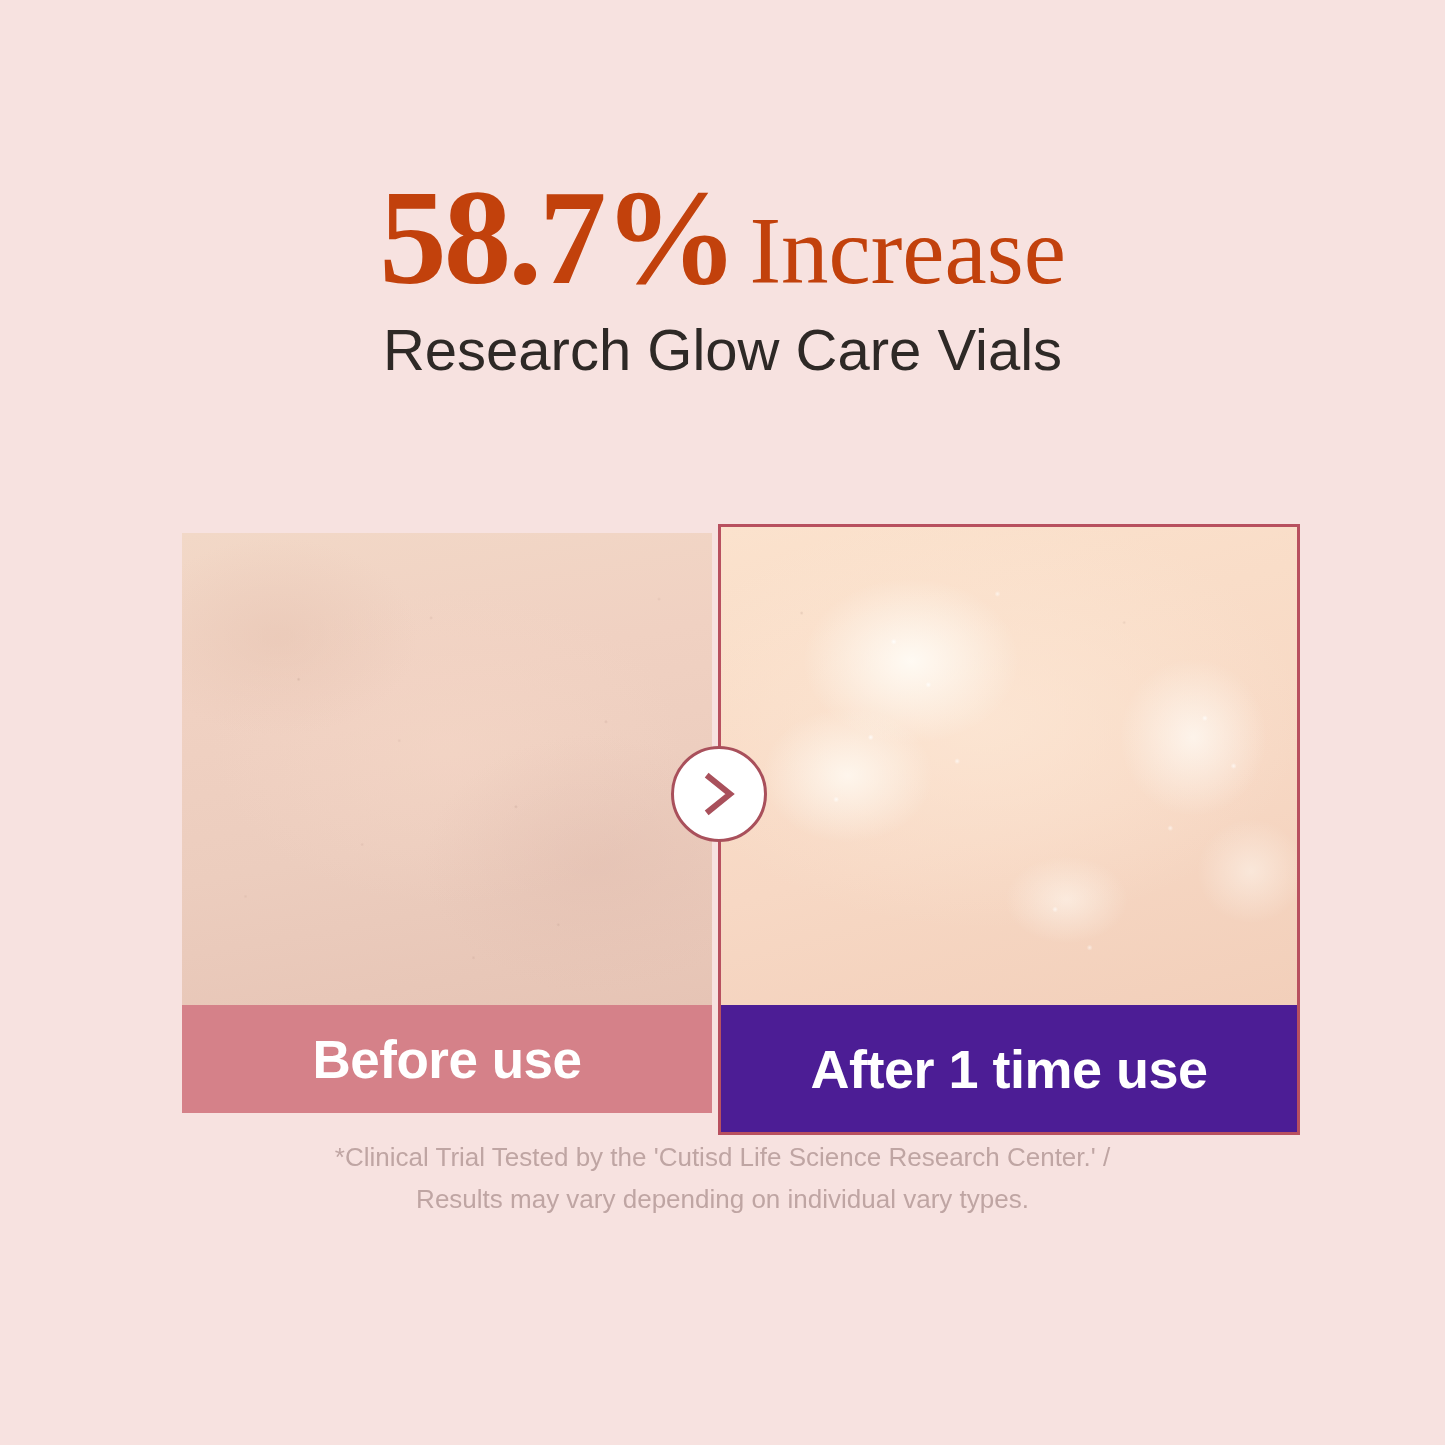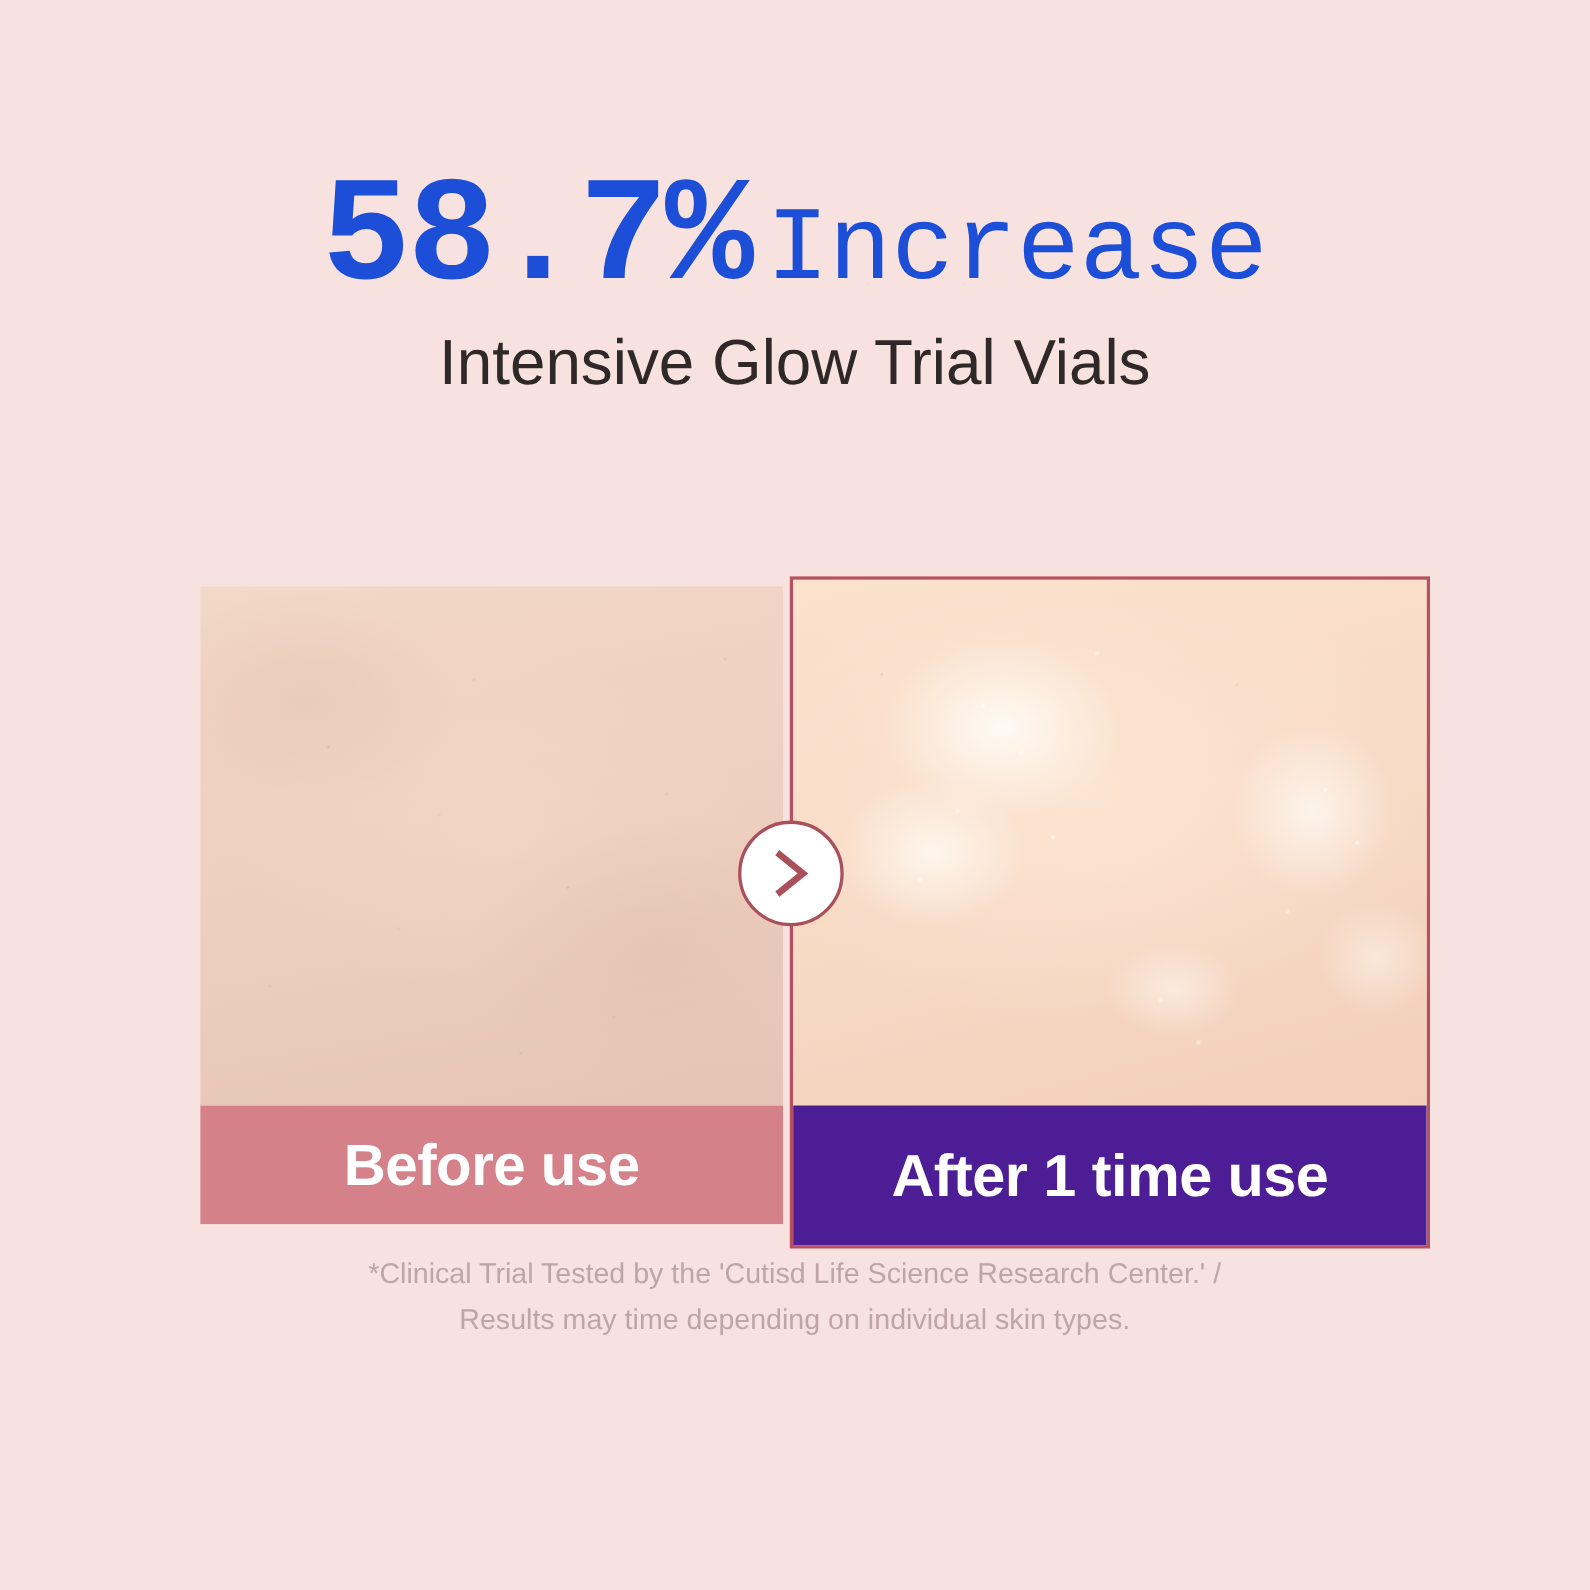--- a/index.html
+++ b/index.html
@@ -24,25 +24,26 @@
   
   .headline-block {
     position: absolute;
     top: 150px;
     left: 0;
     width: 1445px;
     text-align: center;
   }
 
   .headline-main {
-    font-family: Liberation Mono, monospace;
-    color: #1d4ed8;
+    font-family: Liberation Serif, serif;
+    color: #c2410c;
     line-height: 1.0;
     white-space: nowrap;
     display: block;
+    margin-top: 20px;
   }
   .headline-stat {
     font-size: 135px;
     font-weight: 700;
     letter-spacing: -3px;
     vertical-align: baseline;
   }
   .headline-word {
     font-size: 95px;
     font-weight: 400;
@@ -230,21 +231,21 @@
 </style>
 </head>
 <body>
 
 <div class="page">
 
   <div class="headline-block">
     <span class="headline-main"><span class="headline-stat">58.7%</span><span class="headline-word">Increase</span></span>
 
 
-    <span class="subline subline-2">Intensive Glow Trial Vials</span>
+    <span class="subline subline-2">Research Glow Care Vials</span>
   </div>
 
   <div class="compare">
 
     <div class="panel panel-before">
       <div class="photo">
         <div class="skin-before"></div>
       </div>
       <div class="caption-bar caption-before">
         <span>Before use</span>
@@ -263,16 +264,16 @@
     <div class="arrow-badge">
       <svg width="42" height="50" viewBox="0 0 42 50" aria-hidden="true">
         <polyline points="11,8 32,25 11,42" fill="none" stroke="#a9505b" stroke-width="6" stroke-linecap="square" stroke-linejoin="miter"></polyline>
       </svg>
     </div>
 
   </div>
 
   <div class="footnote">
     <span class="footnote-line">*Clinical Trial Tested by the 'Cutisd Life Science Research Center.' /</span>
-    <span class="footnote-line">Results may time depending on individual skin types.</span>
+    <span class="footnote-line">Results may vary depending on individual vary types.</span>
   </div>
 
 </div>
 
 </body></html>

